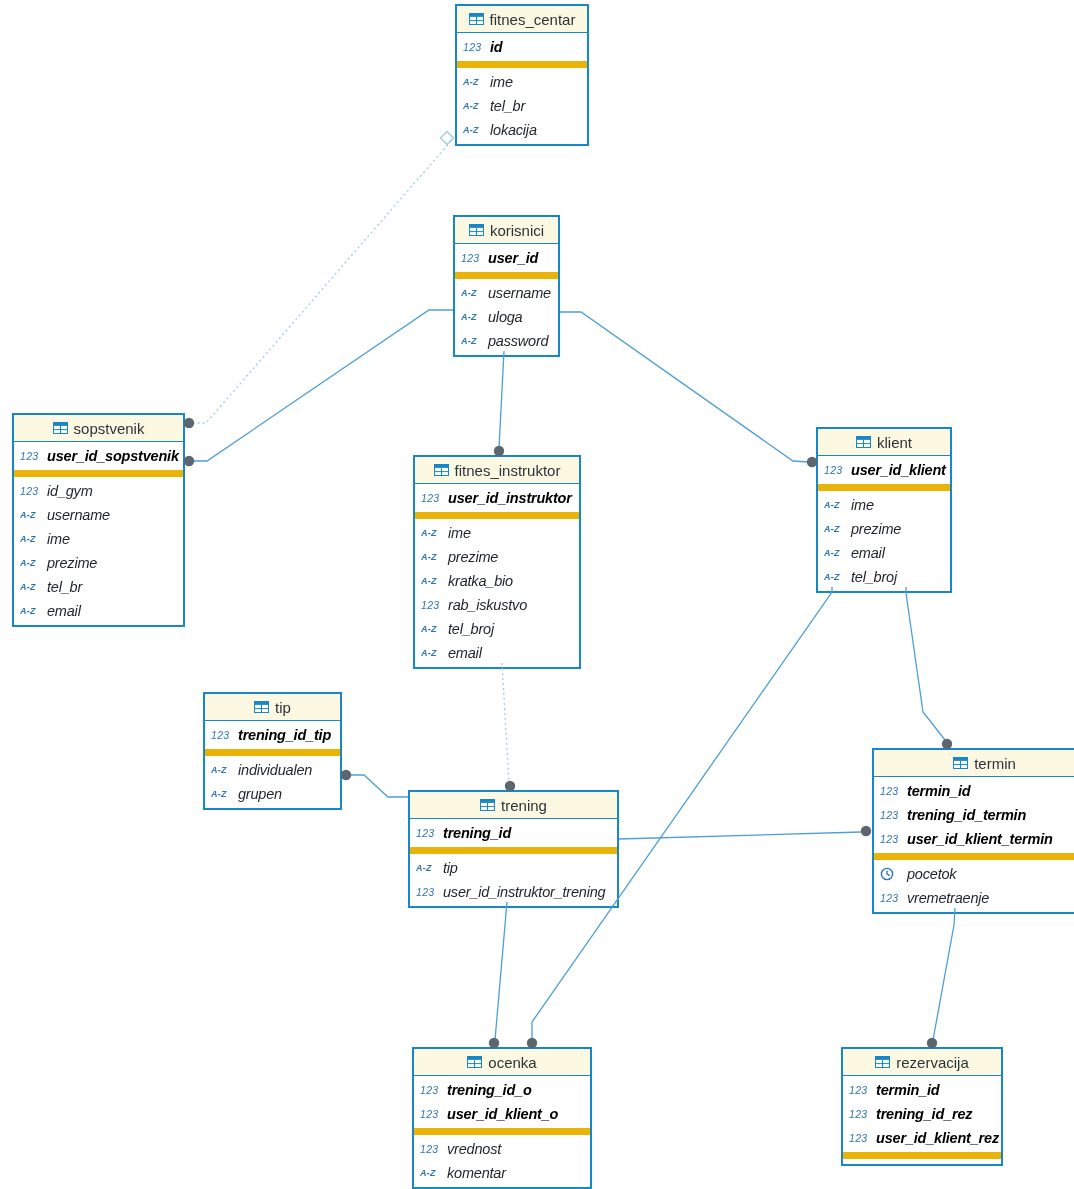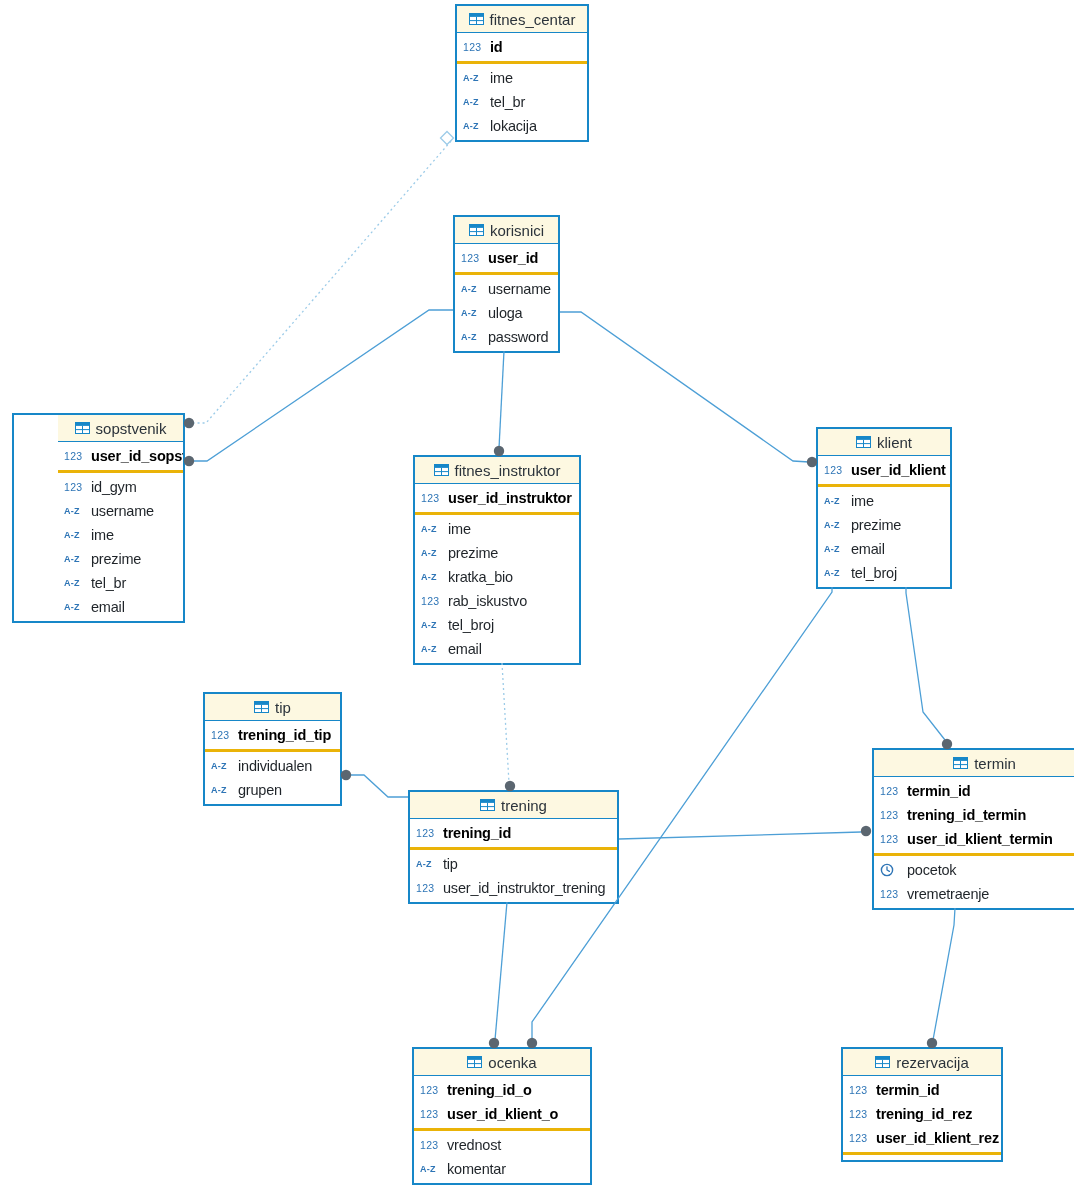--- a/index.html
+++ b/index.html
@@ -11,22 +11,22 @@
   #tables{position:absolute;left:0;top:0;width:100%;height:100%;z-index:1;}
   .tbl{
     position:absolute;background:#ffffff;border:2px solid #1787c8;
     box-sizing:border-box;z-index:1;
   }
   .tbl-hd{
     background:#fdf8e1;border-bottom:1px solid #1787c8;height:26px;
     display:flex;align-items:center;justify-content:center;gap:6px;
     font-size:15px;color:#2b333b;white-space:nowrap;overflow:hidden;
   }
-  .tbl-sec{padding:2px 0;}
-  .tbl-sec + .tbl-sec{border-top:3px solid #eab308;}
+  .tbl-sec{padding:2px 0;font-style:italic;}
+  .tbl-sec + .tbl-sec{border-top:7px solid #eab308;}
   .tbl-sec.empty{height:5px;padding:0;}
   .row{
     height:24px;display:flex;align-items:center;padding:0 6px;gap:3px;
     font-size:14.5px;color:#1f2429;white-space:nowrap;overflow:hidden;
   }
   .row .icn{flex:0 0 24px;width:24px;display:flex;align-items:center;}
   .row.bold .lbl{font-weight:bold;color:#000;}
   .t-num{color:#2e75b6;font-size:10.5px;letter-spacing:.3px;}
   .t-az{color:#2e75b6;font-size:9px;font-weight:bold;letter-spacing:.2px;}
   .lbl{letter-spacing:-0.2px;}
@@ -131,21 +131,21 @@
           <span class="lbl">uloga</span>
         </div>
         <div class="row">
           <span class="icn">
             <span class="t-az">A-Z</span>
           </span>
           <span class="lbl">password</span>
         </div>
       </div>
     </div>
-    <div class="tbl" style="left: 12px; top: 413px; width: 173px; padding-left: 44px;">
+    <div class="tbl" style="left: 12px; top: 413px; width: 173px;">
       <div class="tbl-hd">
         <svg width="15" height="12" viewBox="0 0 15 12" style="flex:0 0 15px">
           <rect x="0.5" y="0.5" width="14" height="11" fill="#ffffff" stroke="#1787c8"></rect>
           <rect x="0.5" y="0.5" width="14" height="3.4" fill="#1787c8"></rect>
           <line x1="7.5" y1="3.9" x2="7.5" y2="11.5" stroke="#1787c8"></line>
           <line x1="0.5" y1="7.6" x2="14.5" y2="7.6" stroke="#1787c8"></line>
         </svg>
         <span>sopstvenik</span>
       </div>
       <div class="tbl-sec">

